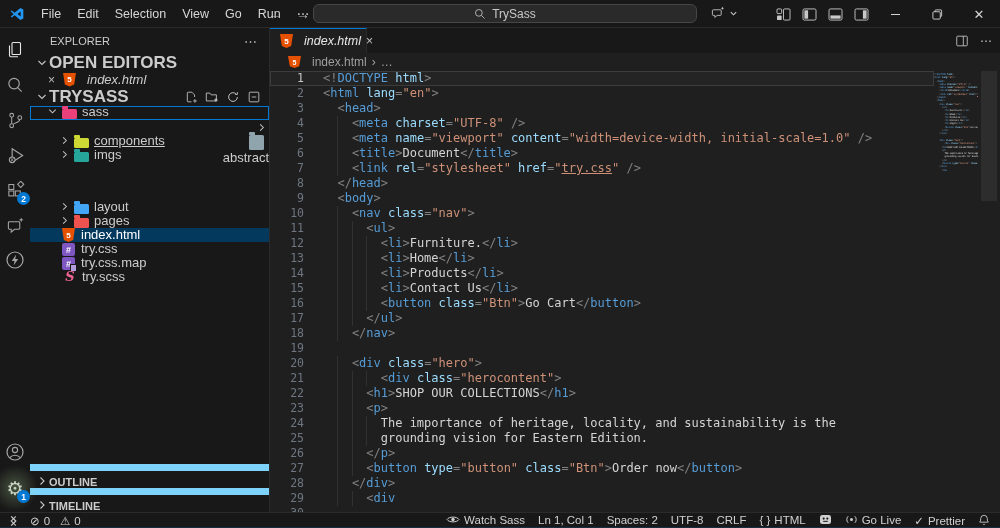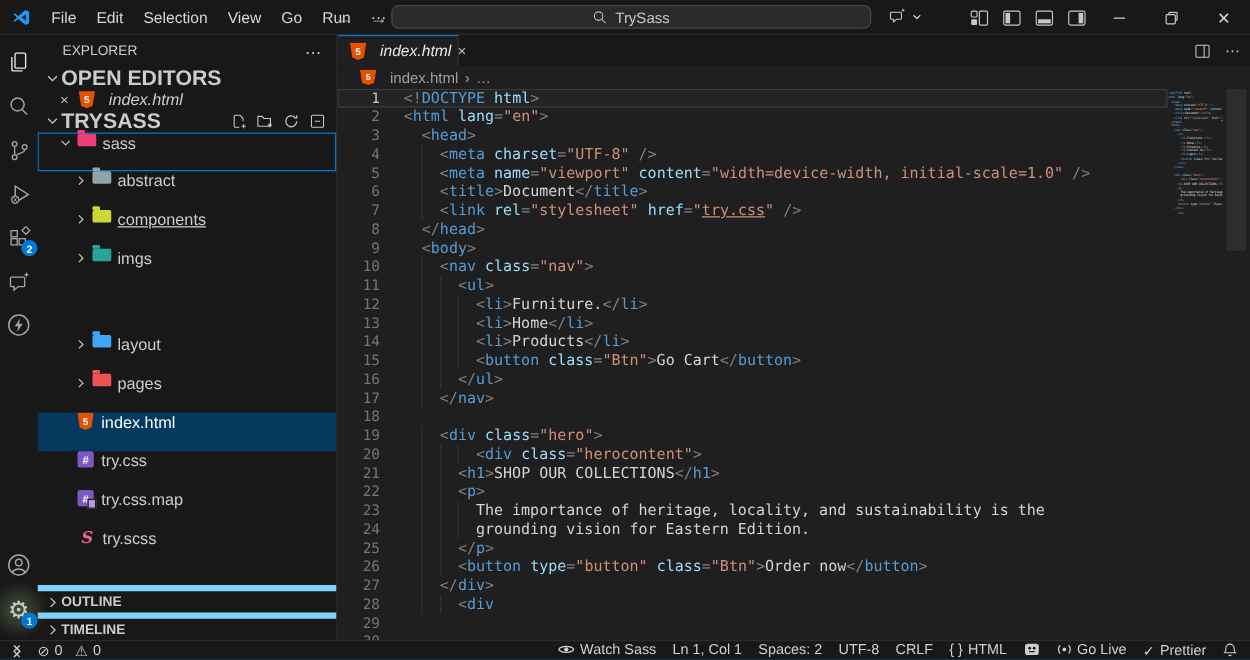--- a/index.html
+++ b/index.html
@@ -29,33 +29,33 @@
   .sidebar{position:absolute;left:30px;top:28px;bottom:16px;width:240px;background:#181818;border-right:1px solid #2b2b2b;box-sizing:border-box;z-index:3}
   .sb-title{height:26px;display:flex;align-items:center;padding:0 12px 0 20px;font-size:11px;color:#cccccc}
   .sb-title .more{margin-left:auto;color:#c9c9c9;font-size:13px}
   .sechdr{height:17px;display:flex;align-items:center;font-size:17px;font-weight:bold;color:#cccccc;padding-left:4px;position:relative}
   .sechdr .chev{width:16px;height:16px;display:flex;align-items:center;justify-content:center}
   .hdr-actions{position:absolute;right:8px;top:0;height:17px;display:flex;align-items:center;gap:7px}
   .oe-row{height:17px;display:flex;align-items:center;padding-left:18px;gap:5px}
   .oe-close{color:#bdbdbd;font-size:12px}
   .oe-name{font-style:italic;font-size:13px;color:#cccccc}
   .tree{margin-top:1px}
-  .trow{height:31px;display:flex;align-items:flex-start;font-size:13px;color:#cccccc;box-sizing:border-box;position:relative}
+  .trow{height:14px;display:flex;align-items:flex-end;font-size:13px;color:#cccccc;box-sizing:border-box;position:relative}
   .trow.sel{background:#04395e;color:#fff}
   .trow.outl{border:1px solid #0078d4}
   .chev{width:15px;height:15px;display:flex;align-items:center;justify-content:center;flex:0 0 15px}
   .fold{position:relative;width:15px;height:10px;border-radius:1.5px;margin:0 5px 0 2px;flex:0 0 15px}
   .fold::before{content:'';position:absolute;top:-3px;left:0;width:6px;height:3px;border-radius:1px 1px 0 0;background:inherit}
   .fi{width:13px;height:13px;margin:0 6px 0 3px;flex:0 0 13px;display:flex;align-items:center;justify-content:center;color:#fff;font-weight:bold;font-size:8px;position:relative}
   .fi-html{background:#e65100;clip-path:polygon(0 0,100% 0,86% 86%,50% 100%,14% 86%);height:14px}
   .fi-css{background:#7e57c2;border-radius:2px;font-size:9px}
   .fi.mm::after{content:'';position:absolute;right:-2px;bottom:-2px;width:5px;height:6px;background:#b39ddb;border:1px solid #181818}
   .fi-sass{color:#f06292;font-family:"DejaVu Serif",serif;font-style:italic;font-weight:bold;font-size:13px;margin:0 5px 0 4px;flex:0 0 14px;text-align:center}
   .bottom-sections{position:absolute;bottom:0;left:0;right:0}
-  .bsec{height:17px;border-top:5px solid #7dd3fc;display:flex;align-items:center;font-size:11px;font-weight:bold;color:#cccccc;padding-left:4px}
+  .bsec{height:17px;border-top:7px solid #7dd3fc;display:flex;align-items:flex-end;font-size:11px;font-weight:bold;color:#cccccc;padding-left:4px}
   
   .editor{position:absolute;left:270px;top:28px;right:0;bottom:16px;background:#1f1f1f;z-index:2}
   .tabbar{position:absolute;top:0;left:0;right:0;height:25px;background:#181818;display:flex}
   .tab{width:97px;background:#1f1f1f;border-top:1.5px solid #0078d4;border-right:1px solid #2b2b2b;display:flex;align-items:center;gap:5px;padding:0 7px;box-sizing:border-box}
   .tab .tname{font-style:italic;font-size:12.5px;color:#e7e7e7}
   .tab .tclose{margin-left:auto;color:#c5c5c5;font-size:12px}
   .tabbar-actions{position:absolute;right:8px;top:0;height:25px;display:flex;align-items:center;gap:11px;color:#c5c5c5}
   .breadcrumb{position:absolute;top:25px;left:0;right:0;height:18px;display:flex;align-items:center;gap:5px;padding-left:15px;font-size:12px;color:#9f9f9f}
   .code-area{position:absolute;top:43px;left:0;right:0;bottom:0;overflow:hidden;font-family:"DejaVu Sans Mono",monospace;font-size:12px}
   .gutter{position:absolute;left:0;top:0;width:50px;text-align:right;box-sizing:border-box;padding-right:16px;color:#6e7681}
@@ -292,21 +292,21 @@
     <div class="tree">
         <div class="trow outl" style="padding-left: 14px;">
           <span class="chev">
             <svg width="11" height="11" viewBox="0 0 12 12">
               <path d="M2.5 4l3.5 3.5L9.5 4" stroke="#c5c5c5" fill="none" stroke-width="1.1"></path>
             </svg>
           </span>
           <span class="fold" style="background: rgb(236, 64, 122);"></span>
           <span class="tname">sass</span>
         </div>
-        <div class="trow" style="padding-left: 27px;">
+        <div class="trow" style="padding-left: 27px; flex-direction: column;">
           <span class="chev">
             <svg width="11" height="11" viewBox="0 0 12 12">
               <path d="M4.5 2.5L8 6l-3.5 3.5" stroke="#c5c5c5" fill="none" stroke-width="1.1"></path>
             </svg>
           </span>
           <span class="fold" style="background: rgb(144, 164, 174);"></span>
           <span class="tname">abstract</span>
         </div>
         <div class="trow" style="padding-left: 27px; text-decoration: underline;">
           <span class="chev">
@@ -453,20 +453,21 @@
           <div class="cl"><span class="ig f">  </span><span class="ig">  </span><span class="tk-g">&lt;</span><span class="tk-t">meta</span><span class="tk-w"> </span><span class="tk-a">name</span><span class="tk-g">=</span><span class="tk-s">"viewport"</span><span class="tk-w"> </span><span class="tk-a">content</span><span class="tk-g">=</span><span class="tk-s">"width=device-width, initial-scale=1.0"</span><span class="tk-w"> </span><span class="tk-g">/&gt;</span></div>
           <div class="cl"><span class="ig f">  </span><span class="ig">  </span><span class="tk-g">&lt;</span><span class="tk-t">title</span><span class="tk-g">&gt;</span><span class="tk-w">Document</span><span class="tk-g">&lt;/</span><span class="tk-t">title</span><span class="tk-g">&gt;</span></div>
           <div class="cl"><span class="ig f">  </span><span class="ig">  </span><span class="tk-g">&lt;</span><span class="tk-t">link</span><span class="tk-w"> </span><span class="tk-a">rel</span><span class="tk-g">=</span><span class="tk-s">"stylesheet"</span><span class="tk-w"> </span><span class="tk-a">href</span><span class="tk-g">=</span><span class="tk-s">"</span><span class="tk-l">try.css</span><span class="tk-s">"</span><span class="tk-w"> </span><span class="tk-g">/&gt;</span></div>
           <div class="cl"><span class="ig f">  </span><span class="tk-g">&lt;/</span><span class="tk-t">head</span><span class="tk-g">&gt;</span></div>
           <div class="cl"><span class="ig f">  </span><span class="tk-g">&lt;</span><span class="tk-t">body</span><span class="tk-g">&gt;</span></div>
           <div class="cl"><span class="ig f">  </span><span class="ig">  </span><span class="tk-g">&lt;</span><span class="tk-t">nav</span><span class="tk-w"> </span><span class="tk-a">class</span><span class="tk-g">=</span><span class="tk-s">"nav"</span><span class="tk-g">&gt;</span></div>
           <div class="cl"><span class="ig f">  </span><span class="ig">  </span><span class="ig">  </span><span class="tk-g">&lt;</span><span class="tk-t">ul</span><span class="tk-g">&gt;</span></div>
           <div class="cl"><span class="ig f">  </span><span class="ig">  </span><span class="ig">  </span><span class="ig">  </span><span class="tk-g">&lt;</span><span class="tk-t">li</span><span class="tk-g">&gt;</span><span class="tk-w">Furniture.</span><span class="tk-g">&lt;/</span><span class="tk-t">li</span><span class="tk-g">&gt;</span></div>
           <div class="cl"><span class="ig f">  </span><span class="ig">  </span><span class="ig">  </span><span class="ig">  </span><span class="tk-g">&lt;</span><span class="tk-t">li</span><span class="tk-g">&gt;</span><span class="tk-w">Home</span><span class="tk-g">&lt;/</span><span class="tk-t">li</span><span class="tk-g">&gt;</span></div>
           <div class="cl"><span class="ig f">  </span><span class="ig">  </span><span class="ig">  </span><span class="ig">  </span><span class="tk-g">&lt;</span><span class="tk-t">li</span><span class="tk-g">&gt;</span><span class="tk-w">Products</span><span class="tk-g">&lt;/</span><span class="tk-t">li</span><span class="tk-g">&gt;</span></div>
+          <div class="cl"><span class="ig f">  </span><span class="ig">  </span><span class="ig">  </span><span class="ig">  </span><span class="tk-g">&lt;</span><span class="tk-t">li</span><span class="tk-g">&gt;</span><span class="tk-w">Contact Us</span><span class="tk-g">&lt;/</span><span class="tk-t">li</span><span class="tk-g">&gt;</span></div>
           <div class="cl"><span class="ig f">  </span><span class="ig">  </span><span class="ig">  </span><span class="ig">  </span><span class="tk-g">&lt;</span><span class="tk-t">button</span><span class="tk-w"> </span><span class="tk-a">class</span><span class="tk-g">=</span><span class="tk-s">"Btn"</span><span class="tk-g">&gt;</span><span class="tk-w">Go Cart</span><span class="tk-g">&lt;/</span><span class="tk-t">button</span><span class="tk-g">&gt;</span></div>
           <div class="cl"><span class="ig f">  </span><span class="ig">  </span><span class="ig">  </span><span class="tk-g">&lt;/</span><span class="tk-t">ul</span><span class="tk-g">&gt;</span></div>
           <div class="cl"><span class="ig f">  </span><span class="ig">  </span><span class="tk-g">&lt;/</span><span class="tk-t">nav</span><span class="tk-g">&gt;</span></div>
           <div class="cl"></div>
           <div class="cl"><span class="ig f">  </span><span class="ig">  </span><span class="tk-g">&lt;</span><span class="tk-t">div</span><span class="tk-w"> </span><span class="tk-a">class</span><span class="tk-g">=</span><span class="tk-s">"hero"</span><span class="tk-g">&gt;</span></div>
           <div class="cl"><span class="ig f">  </span><span class="ig">  </span><span class="ig">  </span><span class="ig">  </span><span class="tk-g">&lt;</span><span class="tk-t">div</span><span class="tk-w"> </span><span class="tk-a">class</span><span class="tk-g">=</span><span class="tk-s">"herocontent"</span><span class="tk-g">&gt;</span></div>
           <div class="cl"><span class="ig f">  </span><span class="ig">  </span><span class="ig">  </span><span class="tk-g">&lt;</span><span class="tk-t">h1</span><span class="tk-g">&gt;</span><span class="tk-w">SHOP OUR COLLECTIONS</span><span class="tk-g">&lt;/</span><span class="tk-t">h1</span><span class="tk-g">&gt;</span></div>
           <div class="cl"><span class="ig f">  </span><span class="ig">  </span><span class="ig">  </span><span class="tk-g">&lt;</span><span class="tk-t">p</span><span class="tk-g">&gt;</span></div>
           <div class="cl"><span class="ig f">  </span><span class="ig">  </span><span class="ig">  </span><span class="ig">  </span><span class="tk-w">The importance of heritage, locality, and sustainability is the</span></div>
           <div class="cl"><span class="ig f">  </span><span class="ig">  </span><span class="ig">  </span><span class="ig">  </span><span class="tk-w">grounding vision for Eastern Edition.</span></div>

